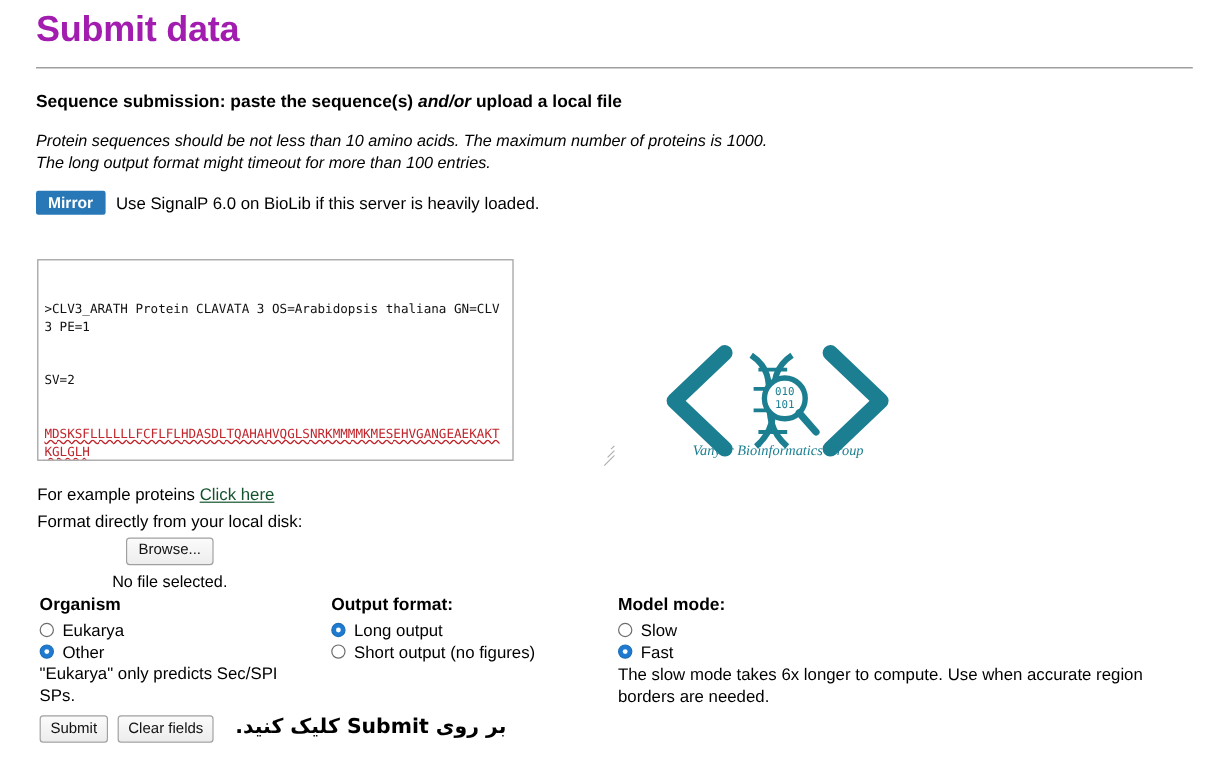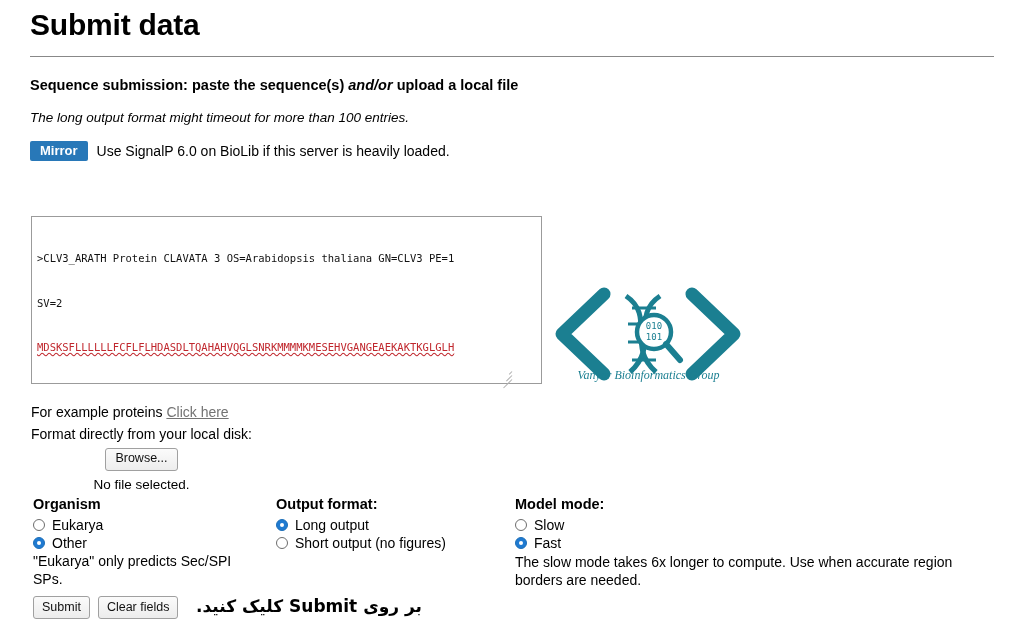--- a/index.html
+++ b/index.html
@@ -19,21 +19,21 @@
     width: 1024px;
     height: 644px;
     padding: 0;
     box-sizing: border-box;
   }
   .page-title {
     font-size: 30px;
     font-weight: bold;
     letter-spacing: -0.2px;
     margin: 8px 0 0 30px;
-    color: #000000;
+    color: #a21caf;
   }
   .title-rule {
     border: none;
     border-top: 1px solid #888;
     margin: 14px 30px 0 30px;
   }
   .section-head {
     margin: 20px 0 0 30px;
     font-size: 14.5px;
     font-weight: bold;
@@ -61,21 +61,21 @@
     font-size: 13px;
     padding: 3px 10px 4px 10px;
     border-radius: 2px;
     line-height: 1;
     display: inline-block;
   }
   .seq-area {
     position: absolute;
     left: 31px;
     top: 208px;
-    width: 511px;
+    width: 397px;
     height: 168px;
     border: 1px solid #9b9b9b;
     background: #ffffff;
     box-sizing: border-box;
     padding: 4px 5px;
     font-family: "DejaVu Sans Mono", monospace;
     font-size: 10.5px;
     line-height: 1.42;
     color: #111;
     resize: none;
@@ -121,21 +121,21 @@
     font-size: 12px;
     color: #1b7f91;
   }
   .example-line {
     position: absolute;
     left: 31px;
     top: 396px;
     font-size: 14px;
   }
   .example-line a {
-    color: #737373;
+    color: #14532d;
     text-decoration: underline;
   }
   .file-line {
     position: absolute;
     left: 31px;
     top: 418px;
     font-size: 14px;
     display: flex;
     align-items: center;
     gap: 6px;
@@ -258,20 +258,21 @@
 <div class="page">
 
   <h1 class="page-title">Submit data</h1>
   <hr class="title-rule">
 
   <div class="section-head">
     <span>Sequence submission: paste the sequence(s) </span><span class="ital">and/or</span><span> upload a local file</span>
   </div>
 
   <div class="note">
+    <div>Protein sequences should be not less than 10 amino acids. The maximum number of proteins is 1000.</div>
     <div>The long output format might timeout for more than 100 entries.</div>
   </div>
 
   <div class="mirror-row">
     <span class="mirror-badge">Mirror</span>
     <span>Use SignalP 6.0 on BioLib if this server is heavily loaded.</span>
   </div>
 
   <div class="seq-area">
     <span class="seq-line sq-black">&gt;CLV3_ARATH Protein CLAVATA 3 OS=Arabidopsis thaliana GN=CLV3 PE=1</span>

